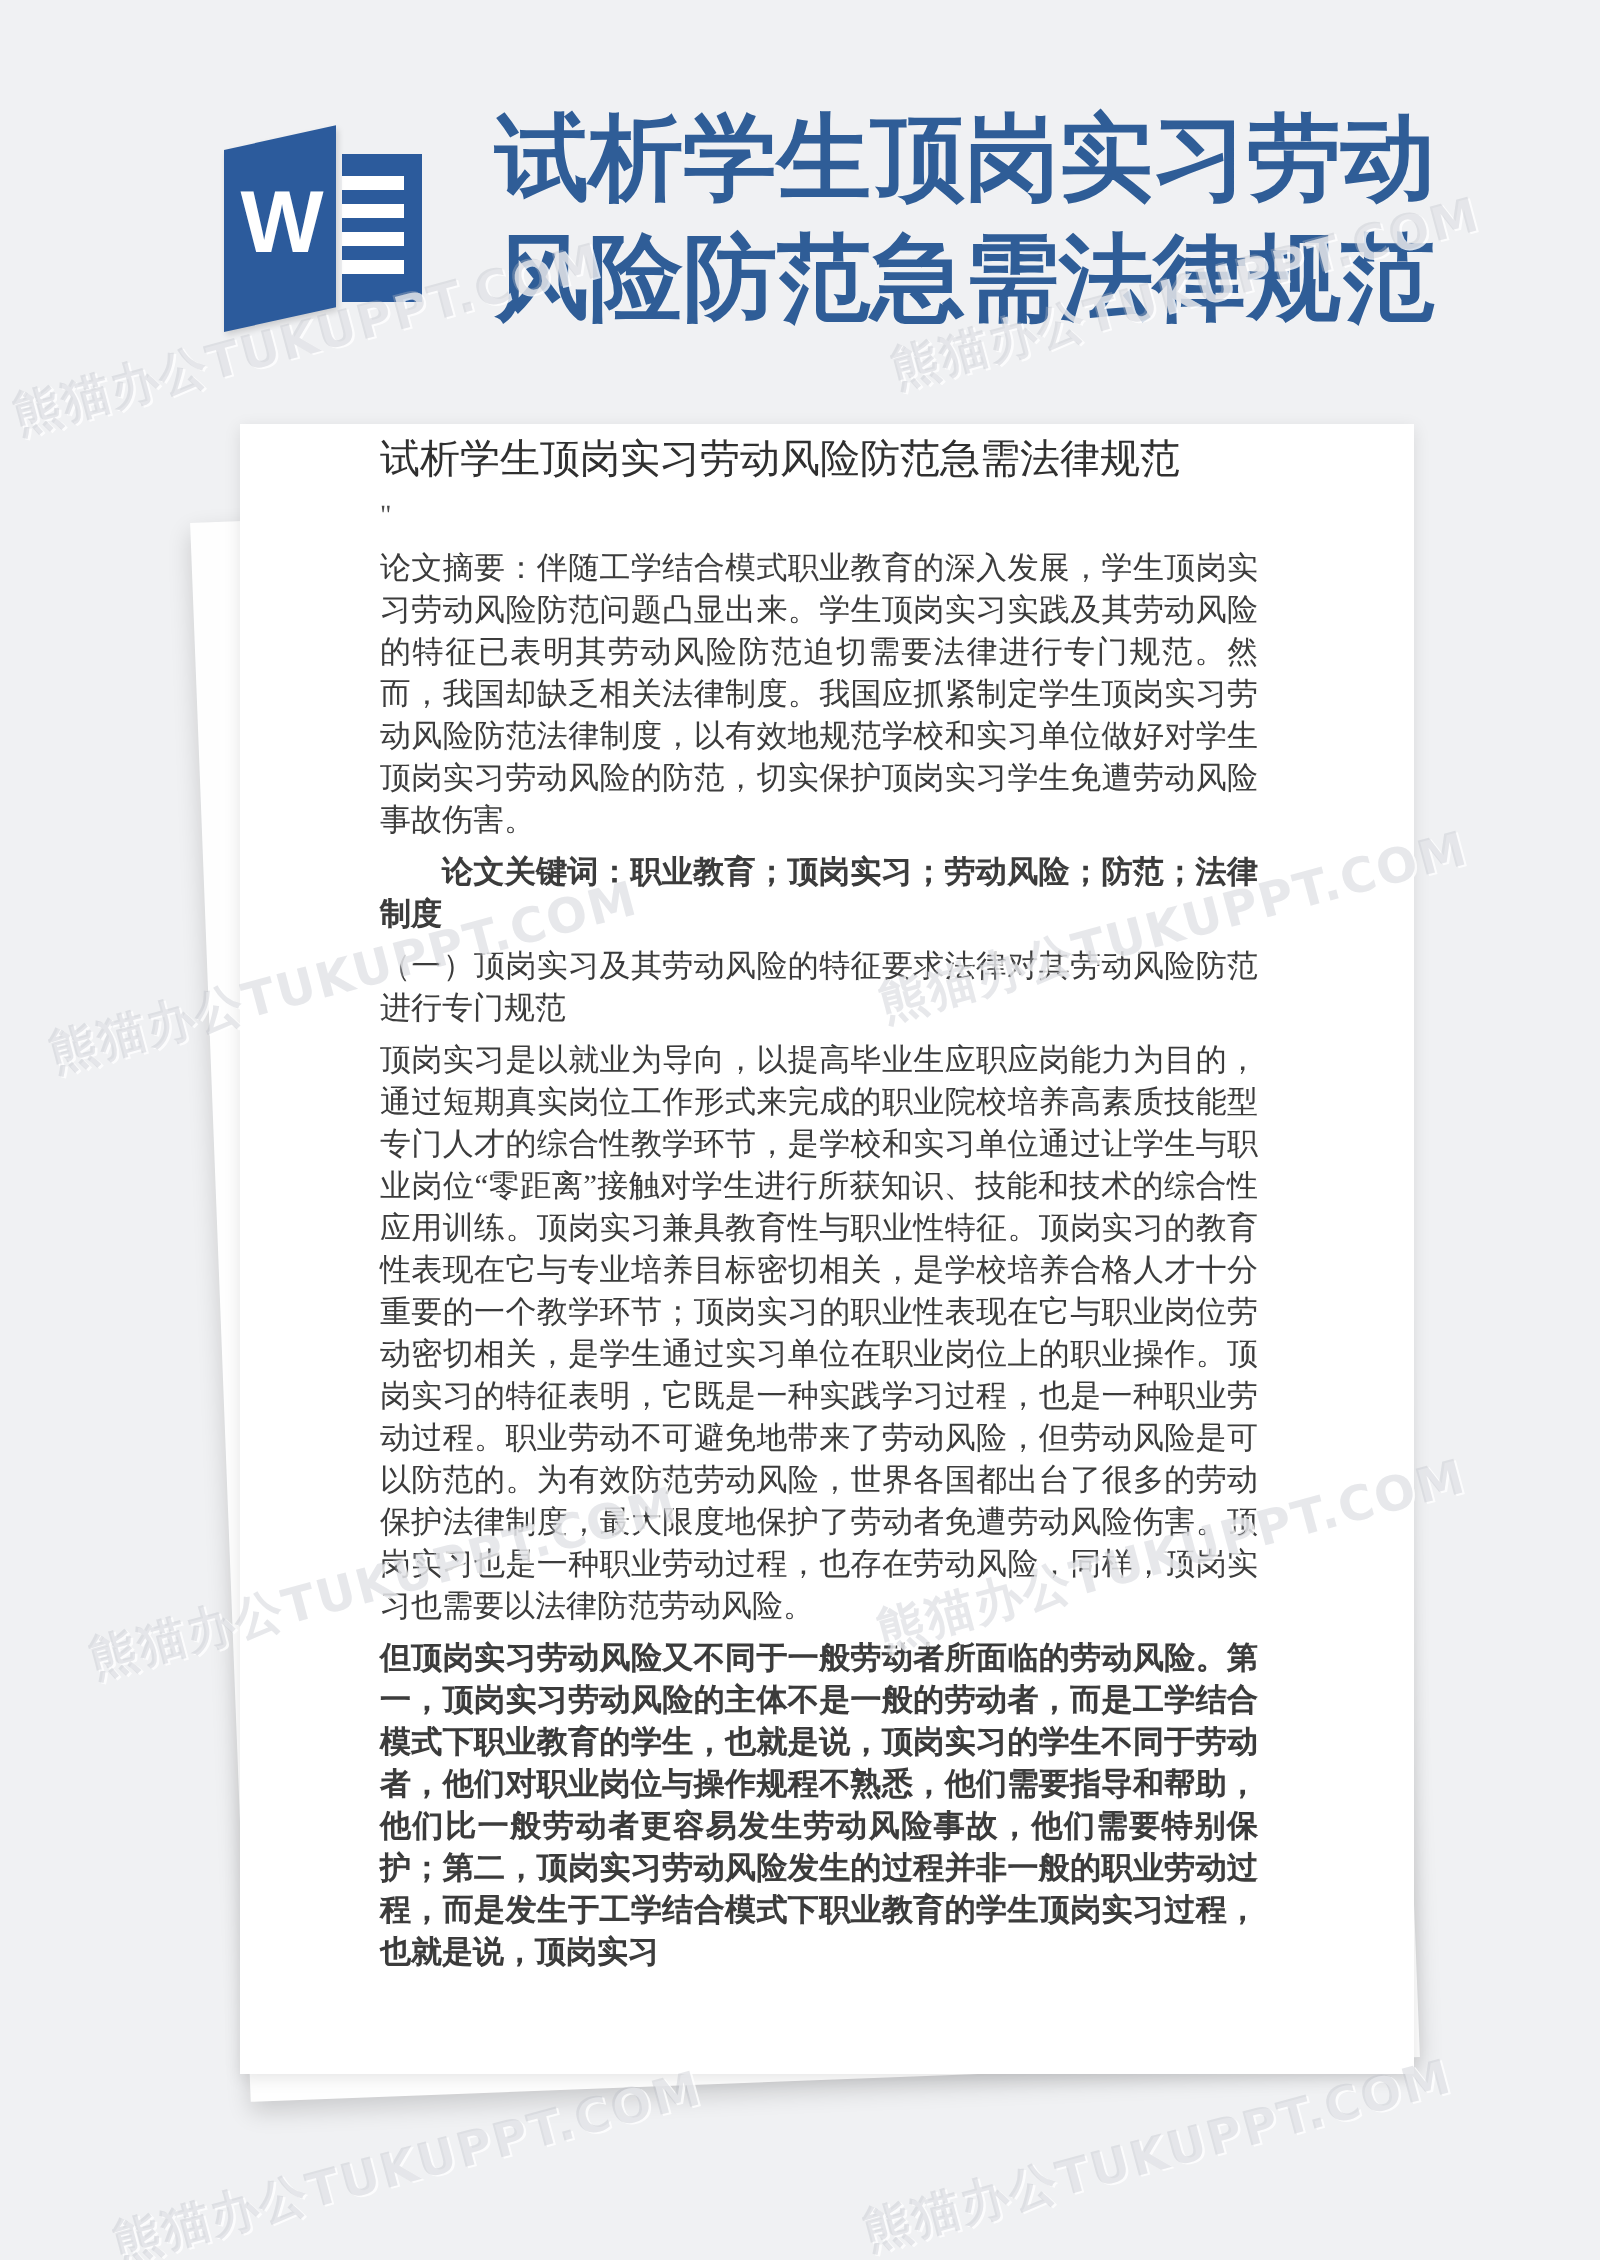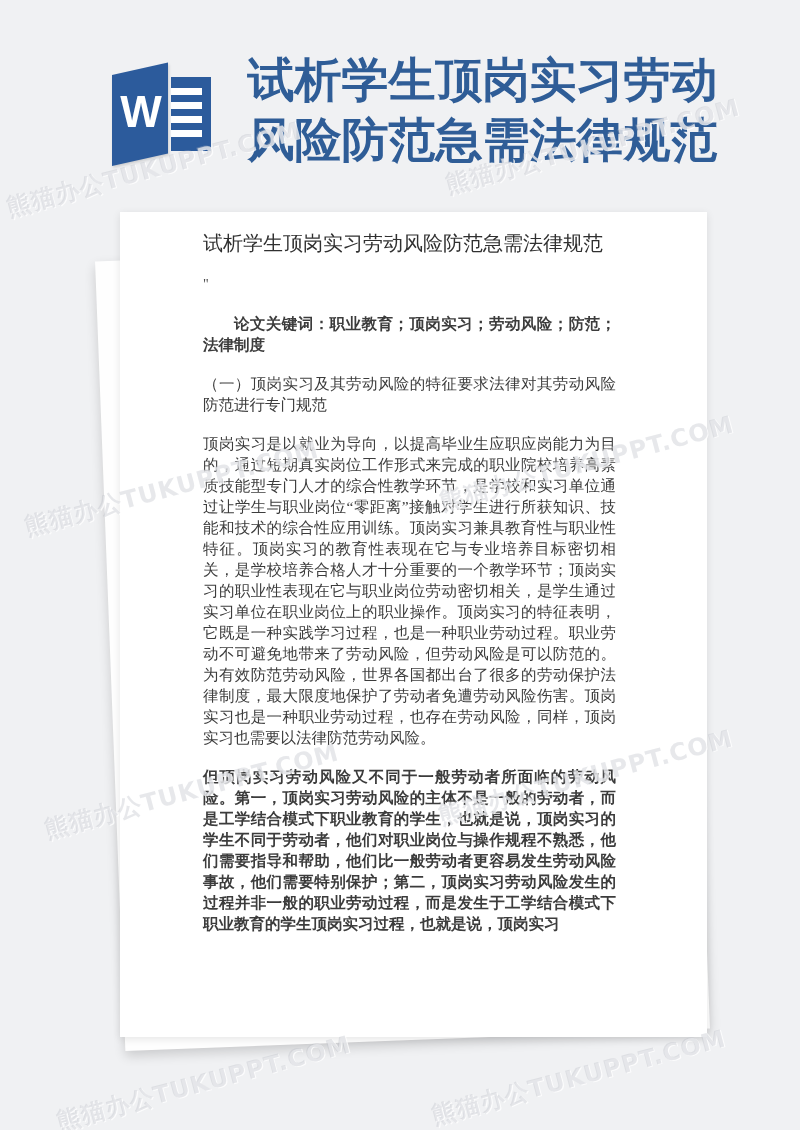--- a/index.html
+++ b/index.html
@@ -79,21 +79,21 @@
     z-index:2;
   }
 
   .page-content {
     position:absolute; left:65px; top:0; width:449px;
     color:#3c3c3c;
     font-size:15.5px;
     line-height:21px;
     text-align:justify;
   }
-  .page-content p { margin:18px; }
+  .page-content p { margin:5px; }
   .doc-title {
     margin-top:62px;
     font-size:20px;
     line-height:26px;
     color:#303030;
     white-space:nowrap;
     letter-spacing:0px;
   }
   .doc-quote  { margin-top:28px; margin-left:30px; font-size:14px; color:#4a4a4a; }
   .doc-abstract   { margin-top:20px; }
@@ -133,18 +133,19 @@
     <div>风险防范急需法律规范</div>
   </div>
 </div>
 
 <div class="back-page"></div>
 
 <div class="main-page">
   <div class="page-content">
     <p class="doc-title">试析学生顶岗实习劳动风险防范急需法律规范</p>
     <p class="doc-quote">"</p>
+    <p class="doc-abstract">论文摘要：伴随工学结合模式职业教育的深入发展，学生顶岗实习劳动风险防范问题凸显出来。学生顶岗实习实践及其劳动风险的特征已表明其劳动风险防范迫切需要法律进行专门规范。然而，我国却缺乏相关法律制度。我国应抓紧制定学生顶岗实习劳动风险防范法律制度，以有效地规范学校和实习单位做好对学生顶岗实习劳动风险的防范，切实保护顶岗实习学生免遭劳动风险事故伤害。</p>
     <p class="doc-keywords">论文关键词：职业教育；顶岗实习；劳动风险；防范；法律制度</p>
     <p class="doc-subheading">（一）顶岗实习及其劳动风险的特征要求法律对其劳动风险防范进行专门规范</p>
     <p class="doc-body1">顶岗实习是以就业为导向，以提高毕业生应职应岗能力为目的，通过短期真实岗位工作形式来完成的职业院校培养高素质技能型专门人才的综合性教学环节，是学校和实习单位通过让学生与职业岗位“零距离”接触对学生进行所获知识、技能和技术的综合性应用训练。顶岗实习兼具教育性与职业性特征。顶岗实习的教育性表现在它与专业培养目标密切相关，是学校培养合格人才十分重要的一个教学环节；顶岗实习的职业性表现在它与职业岗位劳动密切相关，是学生通过实习单位在职业岗位上的职业操作。顶岗实习的特征表明，它既是一种实践学习过程，也是一种职业劳动过程。职业劳动不可避免地带来了劳动风险，但劳动风险是可以防范的。为有效防范劳动风险，世界各国都出台了很多的劳动保护法律制度，最大限度地保护了劳动者免遭劳动风险伤害。顶岗实习也是一种职业劳动过程，也存在劳动风险，同样，顶岗实习也需要以法律防范劳动风险。</p>
     <p class="doc-body2">但顶岗实习劳动风险又不同于一般劳动者所面临的劳动风险。第一，顶岗实习劳动风险的主体不是一般的劳动者，而是工学结合模式下职业教育的学生，也就是说，顶岗实习的学生不同于劳动者，他们对职业岗位与操作规程不熟悉，他们需要指导和帮助，他们比一般劳动者更容易发生劳动风险事故，他们需要特别保护；第二，顶岗实习劳动风险发生的过程并非一般的职业劳动过程，而是发生于工学结合模式下职业教育的学生顶岗实习过程，也就是说，顶岗实习</p>
   </div>
 </div>
 
 </body></html>

